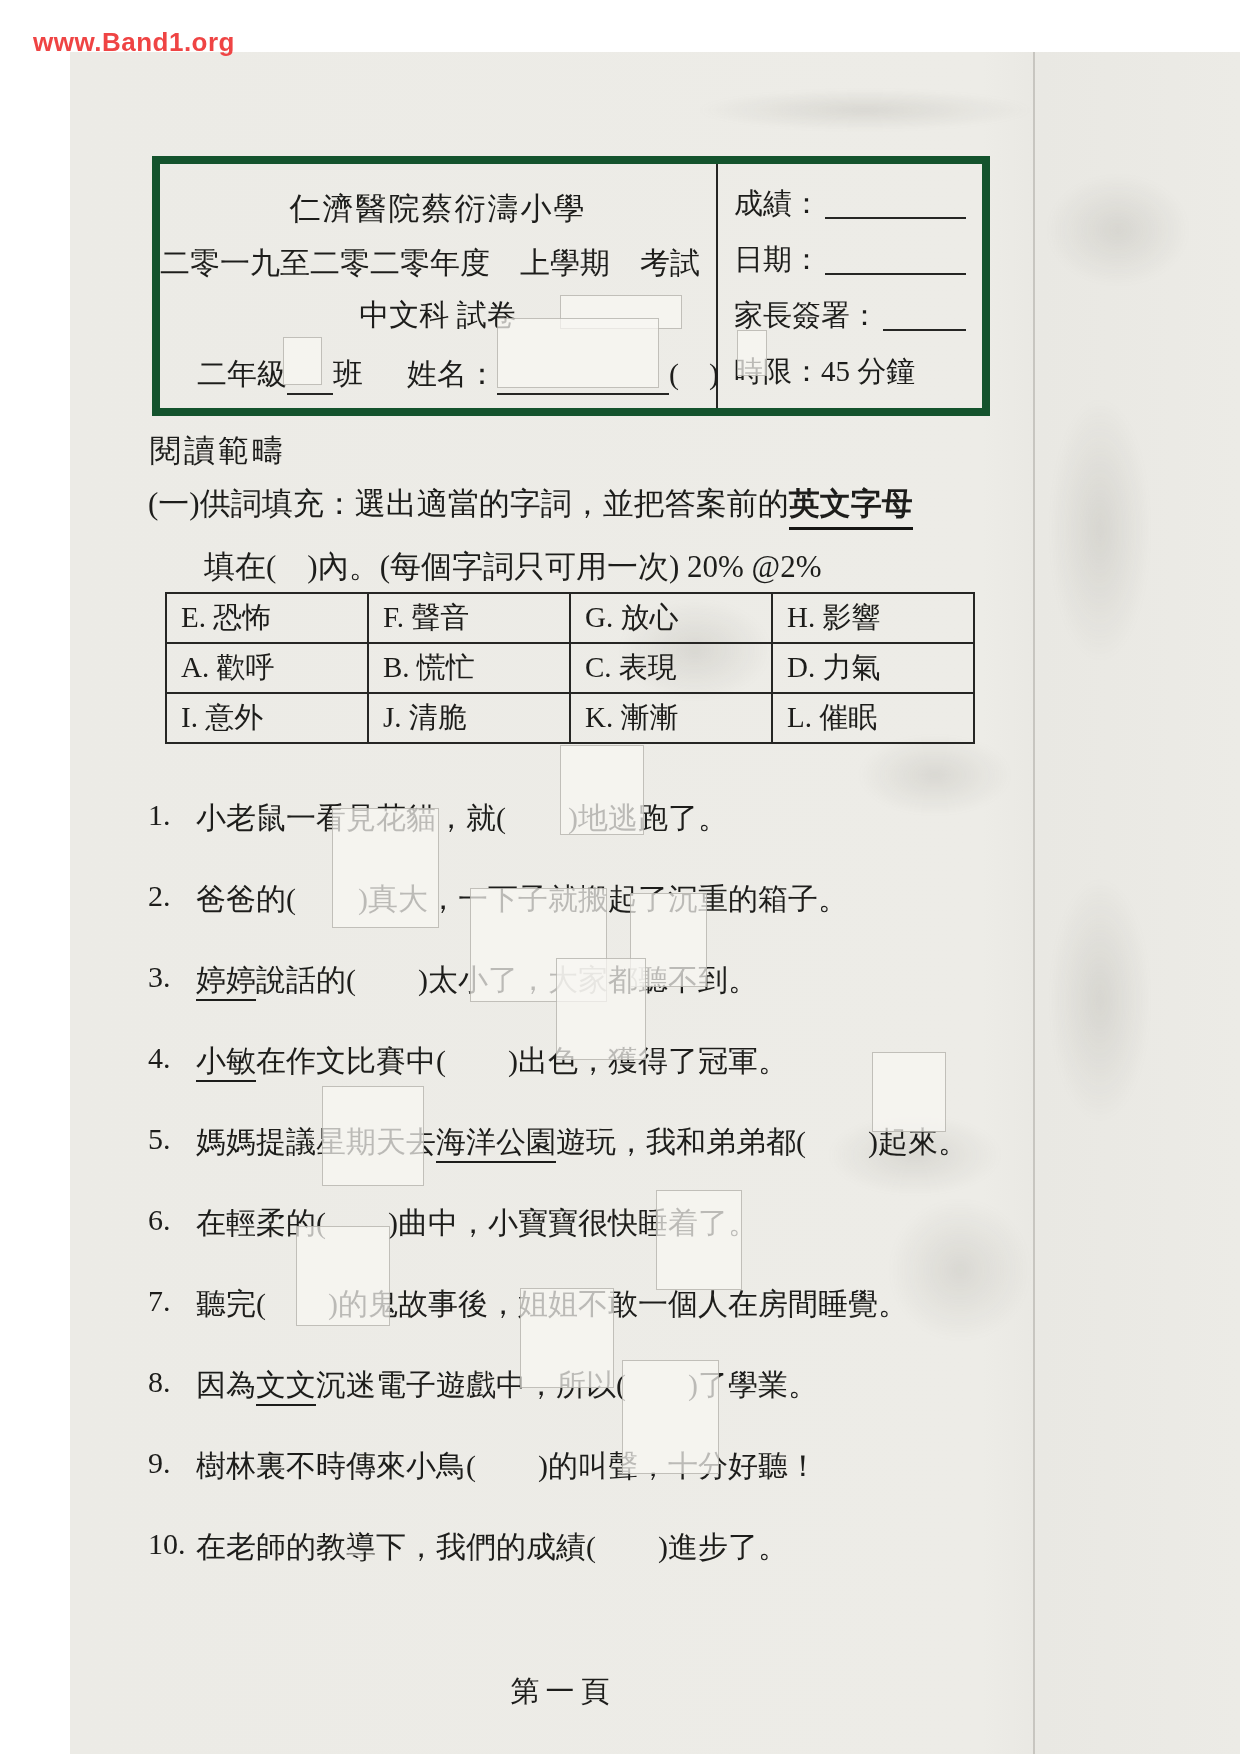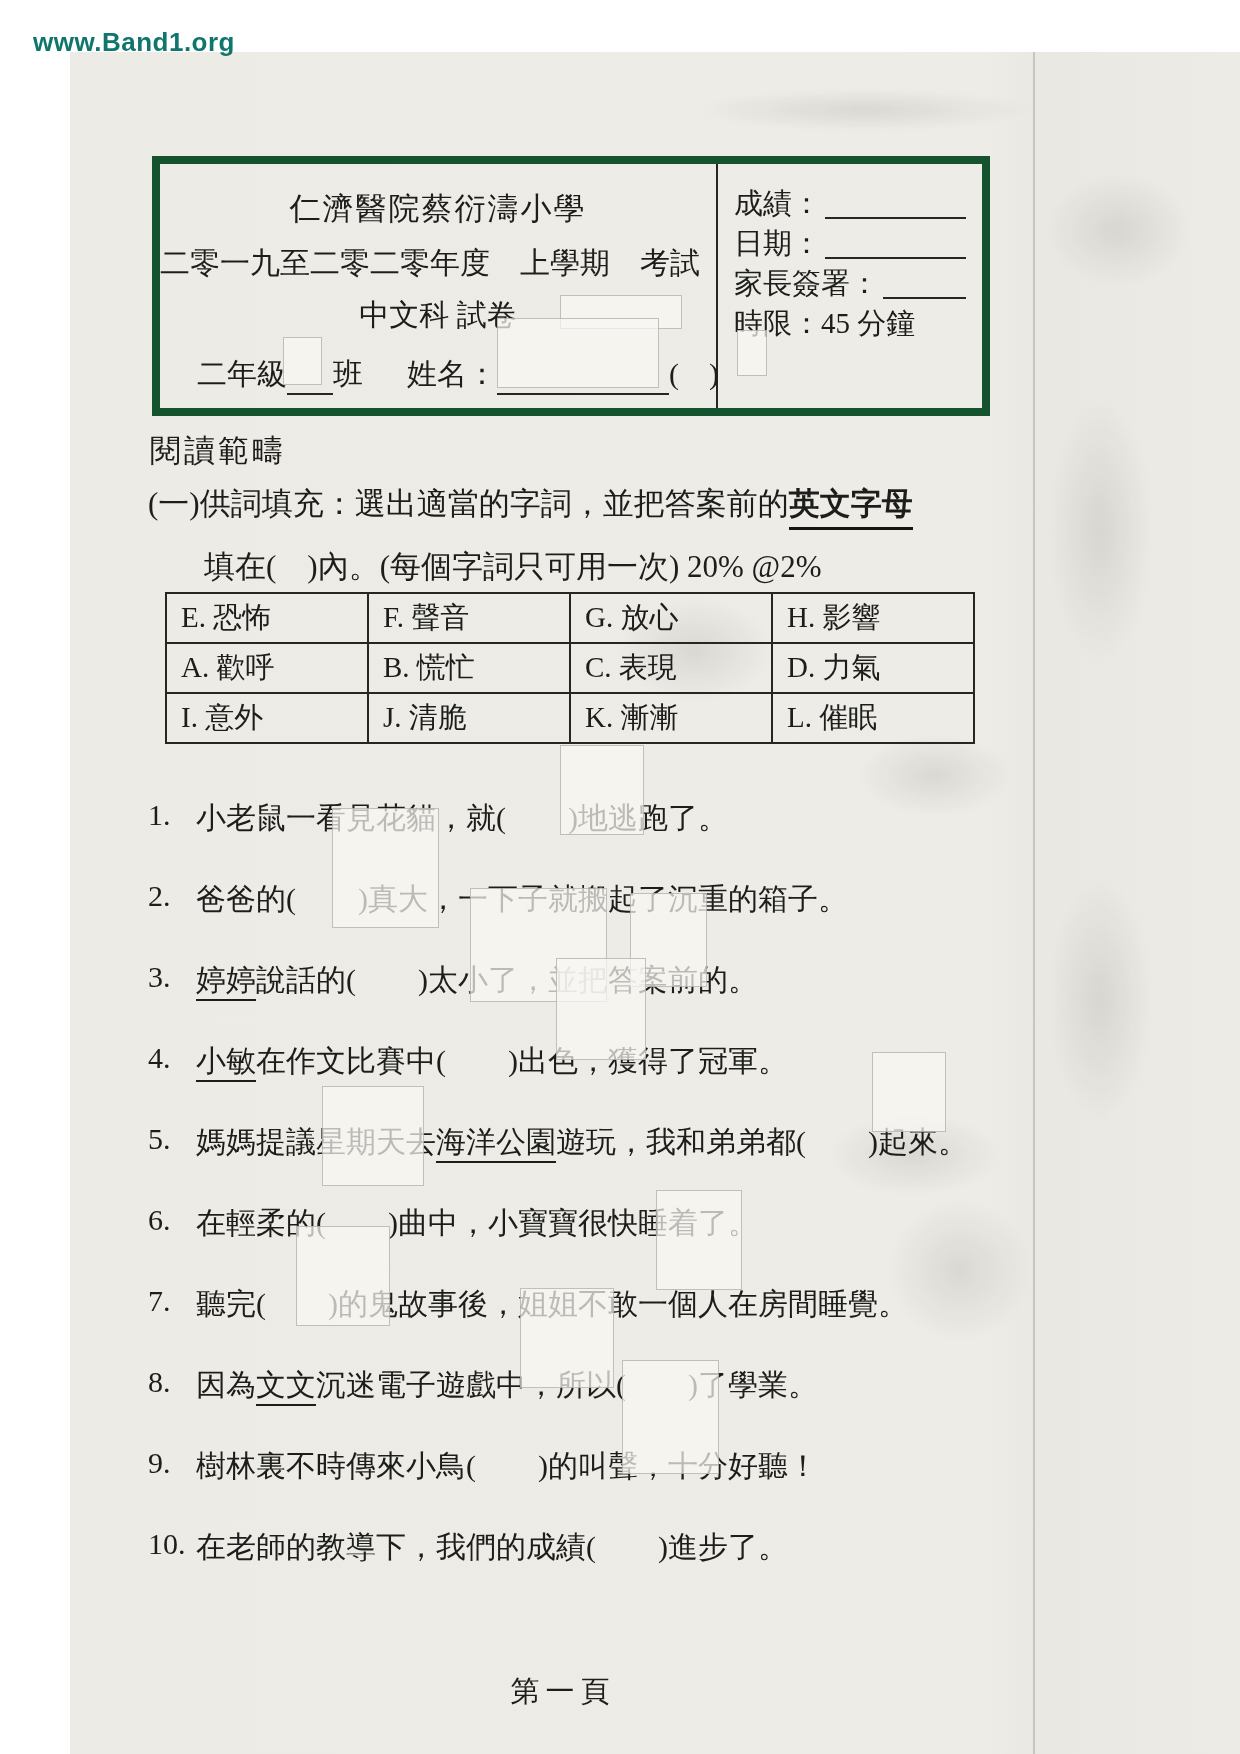--- a/index.html
+++ b/index.html
@@ -33,21 +33,21 @@
   }
   .hb-left{position:relative;width:556px;border-right:2px solid #262624;}
   .hb-left .school{position:absolute;top:24px;left:0;width:100%;text-align:center;
     font-size:31px;letter-spacing:2px;}
   .hb-left .examline{position:absolute;top:79px;left:0;width:100%;text-align:left;font-size:30px;}
   .hb-left .paperline{position:absolute;top:131px;left:0;width:100%;text-align:center;font-size:30px;}
   .hb-left .classline{position:absolute;top:190px;left:30px;font-size:30px;white-space:nowrap;margin-left:7px;}
   .bl{display:inline-block;border-bottom:2.5px solid #262624;height:30px;vertical-align:bottom;}
   .w46{width:46px;} .w170{width:172px;}
   .sp40{display:inline-block;width:44px;}
-  .hb-right{flex:1;display:flex;flex-direction:column;justify-content:flex-start;
+  .hb-right{flex:1;display:flex;flex-direction:column;justify-content:space-between;
     padding:20px 14px 16px 16px;font-size:29px;}
   .hr-row{display:flex;align-items:flex-end;white-space:nowrap;}
   .fill{flex:1;border-bottom:2.5px solid #262624;margin:0 2px 5px 4px;min-width:20px;}
 
   .cat-title{position:absolute;left:150px;top:430px;font-size:31px;letter-spacing:3px;}
   .inst1{position:absolute;left:148px;top:483px;font-size:31px;white-space:nowrap;}
   .emph{font-weight:bold;border-bottom:3px solid #151513;padding-bottom:6px;}
   .inst2{position:absolute;left:204px;top:546px;font-size:31px;white-space:nowrap;}
 
   table.word-bank{
@@ -80,21 +80,21 @@
 
   <div class="ghost" style="left:700px;top:90px;width:330px;height:40px;"></div>
   <div class="ghost" style="left:1048px;top:175px;width:140px;height:110px;"></div>
   <div class="ghost" style="left:1050px;top:400px;width:100px;height:260px;"></div>
   <div class="ghost" style="left:620px;top:600px;width:150px;height:100px;"></div>
   <div class="ghost" style="left:860px;top:735px;width:150px;height:80px;"></div>
   <div class="ghost" style="left:1050px;top:880px;width:100px;height:240px;"></div>
   <div class="ghost" style="left:830px;top:1115px;width:170px;height:80px;"></div>
   <div class="ghost" style="left:890px;top:1200px;width:140px;height:140px;"></div>
 
-  <div class="watermark" style="color: #0f766e;">www.Band1.org</div>
+  <div class="watermark" style="color: #ef4444;">www.Band1.org</div>
 
   <div class="header-box">
     <div class="hb-left">
       <div class="school">仁濟醫院蔡衍濤小學</div>
       <div class="examline">二零一九至二零二零年度　上學期　考試</div>
       <div class="paperline">中文科 試卷</div>
       <div class="classline">
         <span>二年級</span><span class="bl w46"></span><span>班</span><span class="sp40"></span><span>姓名：</span><span class="bl w170"></span><span>(　)</span>
       </div>
     </div>
@@ -150,21 +150,21 @@
       <div class="qrow">
         <span class="qnum">1.</span>
         <span class="qtext"><span>小老鼠一看見花貓，就</span><span class="blank"><span>(</span><span class="gap"></span><span>)</span></span><span>地逃跑了。</span></span>
       </div>
       <div class="qrow">
         <span class="qnum">2.</span>
         <span class="qtext"><span>爸爸的</span><span class="blank"><span>(</span><span class="gap"></span><span>)</span></span><span>真大，一下子就搬起了沉重的箱子。</span></span>
       </div>
       <div class="qrow">
         <span class="qnum">3.</span>
-        <span class="qtext"><span class="u">婷婷</span><span>說話的</span><span class="blank"><span>(</span><span class="gap"></span><span>)</span></span><span>太小了，並把答案前的。</span></span>
+        <span class="qtext"><span class="u">婷婷</span><span>說話的</span><span class="blank"><span>(</span><span class="gap"></span><span>)</span></span><span>太小了，大家都聽不到。</span></span>
       </div>
       <div class="qrow">
         <span class="qnum">4.</span>
         <span class="qtext"><span class="u">小敏</span><span>在作文比賽中</span><span class="blank"><span>(</span><span class="gap"></span><span>)</span></span><span>出色，獲得了冠軍。</span></span>
       </div>
       <div class="qrow">
         <span class="qnum">5.</span>
         <span class="qtext"><span>媽媽提議星期天去</span><span class="u">海洋公園</span><span>遊玩，我和弟弟都</span><span class="blank"><span>(</span><span class="gap"></span><span>)</span></span><span>起來。</span></span>
       </div>
       <div class="qrow">

